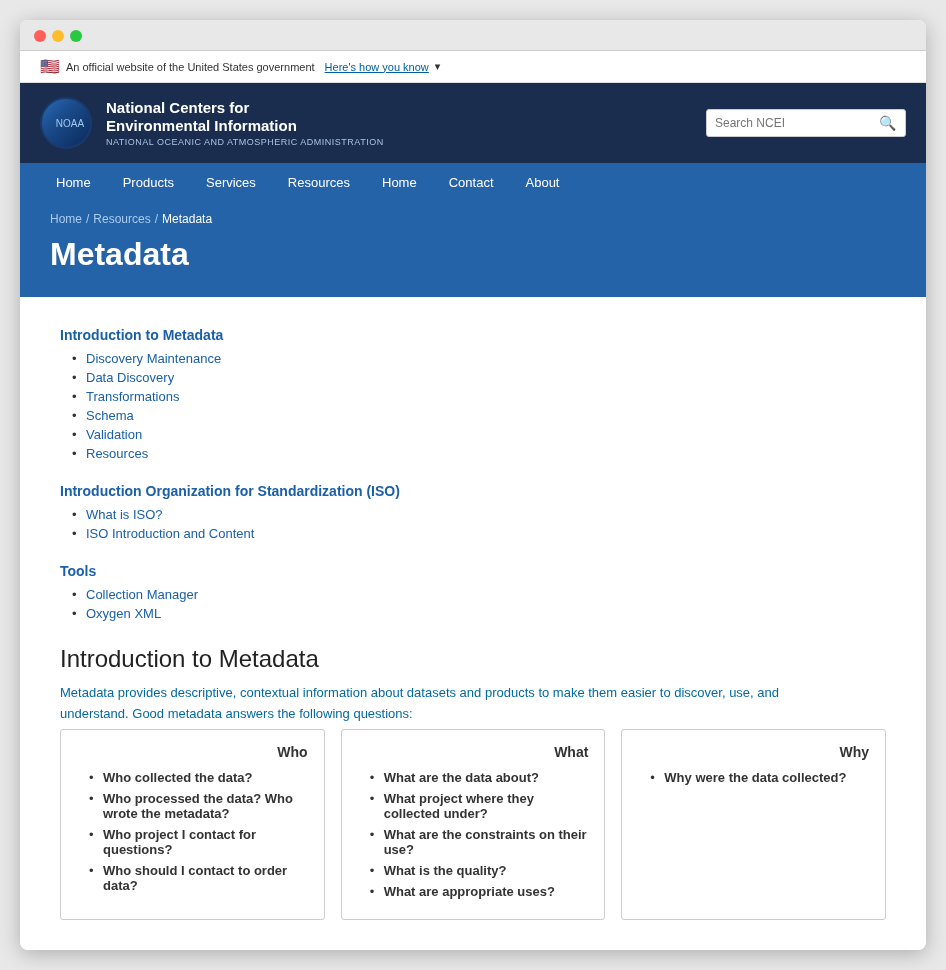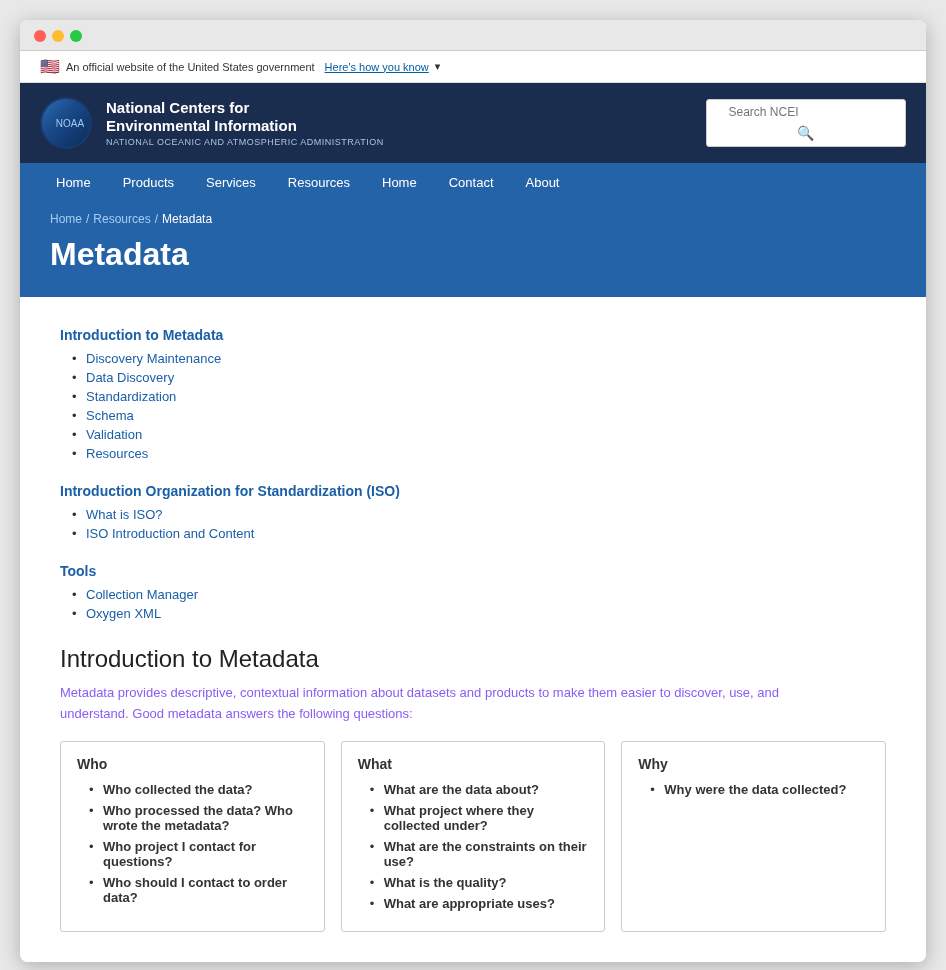--- a/index.html
+++ b/index.html
@@ -111,21 +111,20 @@
     }
     .search-box {
       display: flex;
       align-items: center;
       background: #fff;
       border: 1px solid #ccc;
       border-radius: 3px;
       padding: 5px 8px;
       width: 200px;
       gap: 6px;
-      flex-direction: column;
     }
     .search-box input {
       border: none;
       outline: none;
       font-size: 12px;
       flex: 1;
       color: #555;
     }
     .search-icon { color: #555; font-size: 14px; cursor: pointer; }
 
@@ -209,23 +208,23 @@
     
     .content-section { margin-top: 24px; }
     .content-section h2 {
       font-size: 24px;
       font-weight: normal;
       color: #222;
       margin-bottom: 10px;
     }
     .content-section p {
       font-size: 13px;
-      color: #8b5cf6;
+      color: #0369a1;
       line-height: 1.6;
-      margin-bottom: 16px;
+      margin-bottom: 4px;
       max-width: 750px;
     }
 
     
     .cards-row {
       display: flex;
       gap: 16px;
       flex-wrap: nowrap;
     }
     .card {
@@ -233,20 +232,21 @@
       border-radius: 3px;
       padding: 14px 16px;
       flex: 1;
       min-width: 180px;
     }
     .card-title {
       font-size: 14px;
       font-weight: bold;
       color: #333;
       margin-bottom: 10px;
+      text-align: right;
     }
     .card .bullet-list li a {
       color: #333;
       text-decoration: none;
       font-weight: bold;
     }
     .card .bullet-list li {
       font-size: 13px;
       color: #333;
       margin-bottom: 6px;
@@ -311,21 +311,21 @@
     <h1 class="page-title">Metadata</h1>
   </div>
 
   <div class="main-content">
 
     <div class="link-section">
       <a class="section-heading">Introduction to Metadata</a>
       <ul class="bullet-list">
         <li><a>Discovery Maintenance</a></li>
         <li><a>Data Discovery</a></li>
-        <li><a>Standardization</a></li>
+        <li><a>Transformations</a></li>
         <li><a>Schema</a></li>
         <li><a>Validation</a></li>
         <li><a>Resources</a></li>
       </ul>
     </div>
 
     <div class="link-section">
       <a class="section-heading">Introduction Organization for Standardization (ISO)</a>
       <ul class="bullet-list">
         <li><a>What is ISO?</a></li>

